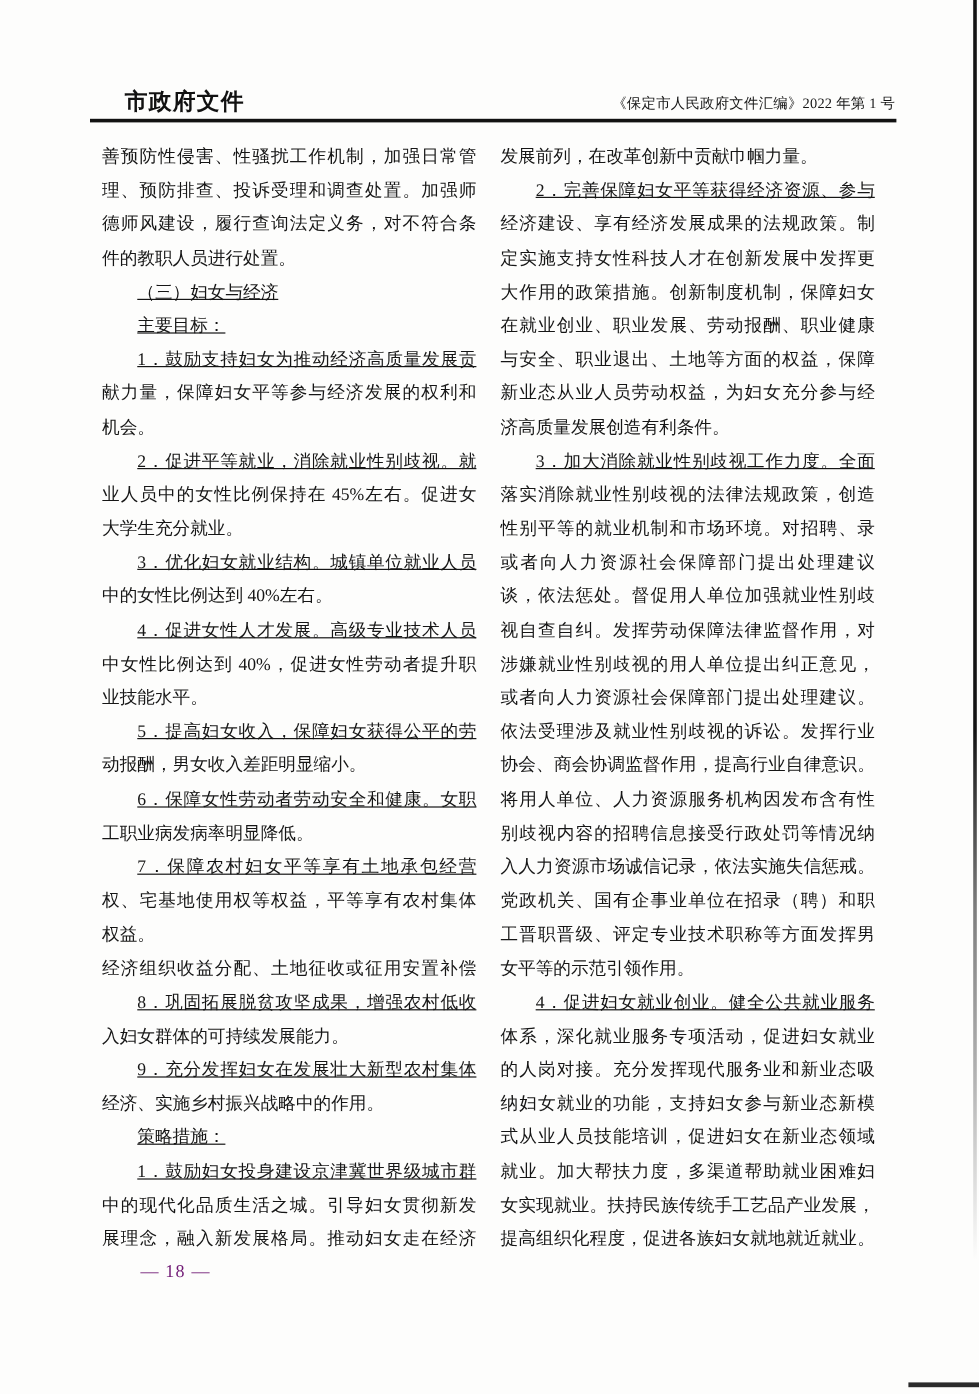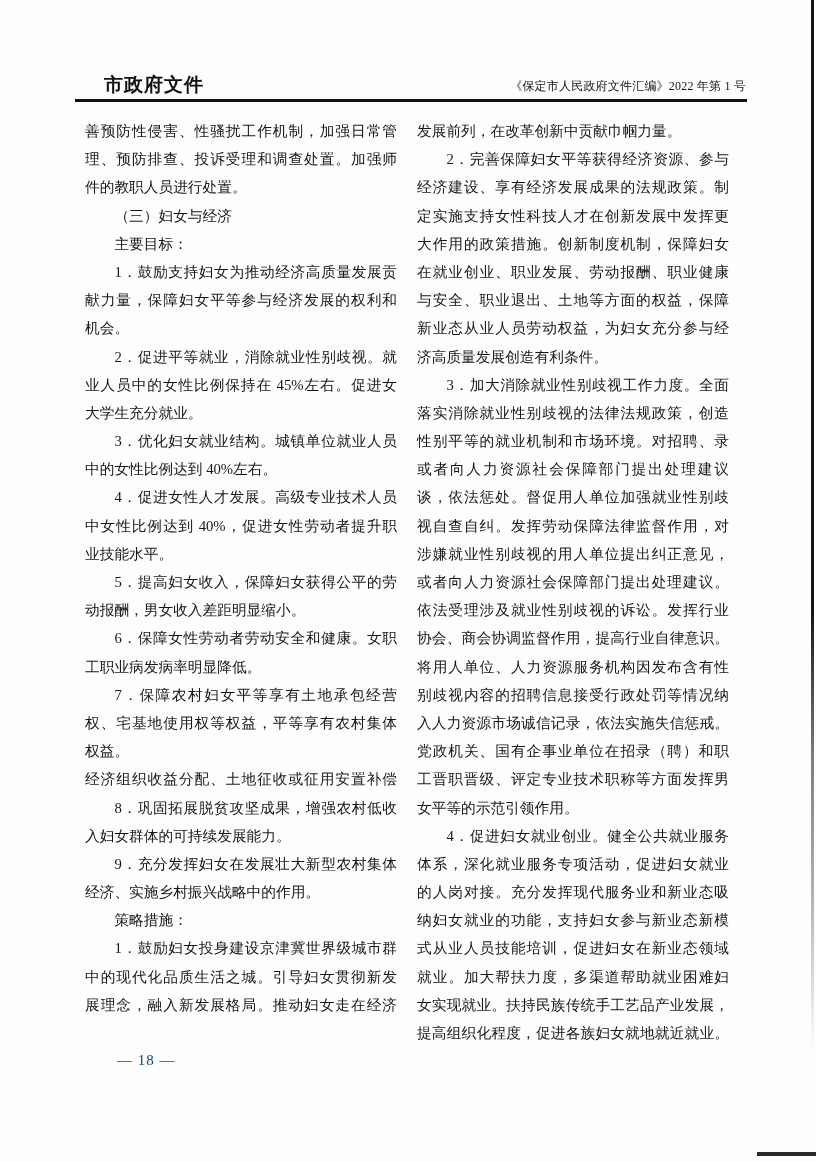--- a/index.html
+++ b/index.html
@@ -27,26 +27,26 @@
 
   
   .col { position:absolute; top:117px; width:312px; }
   .col-left  { left:85px; }
   .col-right { left:417px; }
   .line {
     height:28.2px; line-height:28.2px; font-size:14.7px;
     color:#161616; overflow:visible;
   }
   .line.fill { text-align:justify; text-justify:distribute; text-align-last:justify; }
-  .line.indent { text-indent:29.4px; }
+  .line.indent { text-indent:29.4px;text-decoration:underline; }
 
   
   .footer {
     position:absolute; left:117px; top:1052px;
-    font-size:15px; color:#0c4a6e; letter-spacing:1px;
+    font-size:15px; color:#701a75; letter-spacing:1px;
   }
 
   
   .edge-right {
     position:absolute; left:811px; top:0; width:3px; height:1050px;
     background:linear-gradient(to bottom,
       #141414 0%, #141414 58%, #7d7d7d 72%, #b5b5b5 86%, rgba(190,190,190,0) 100%);
   }
   .edge-bottom {
     position:absolute; left:757px; top:1152px; width:59px; height:4px;
@@ -60,20 +60,21 @@
 
   <div class="hdr-left">市政府文件</div>
 
   <div class="hdr-right">《保定市人民政府文件汇编》2022 年第 1 号</div>
 
   <div class="rule"></div>
 
   <div class="col col-left">
       <div class="line fill">善预防性侵害、性骚扰工作机制，加强日常管</div>
       <div class="line fill">理、预防排查、投诉受理和调查处置。加强师</div>
+      <div class="line fill">德师风建设，履行查询法定义务，对不符合条</div>
       <div class="line">件的教职人员进行处置。</div>
       <div class="line indent">（三）妇女与经济</div>
       <div class="line indent">主要目标：</div>
       <div class="line fill indent">1．鼓励支持妇女为推动经济高质量发展贡</div>
       <div class="line fill">献力量，保障妇女平等参与经济发展的权利和</div>
       <div class="line">机会。</div>
       <div class="line fill indent">2．促进平等就业，消除就业性别歧视。就</div>
       <div class="line fill">业人员中的女性比例保持在 45%左右。促进女</div>
       <div class="line">大学生充分就业。</div>
       <div class="line fill indent">3．优化妇女就业结构。城镇单位就业人员</div>

